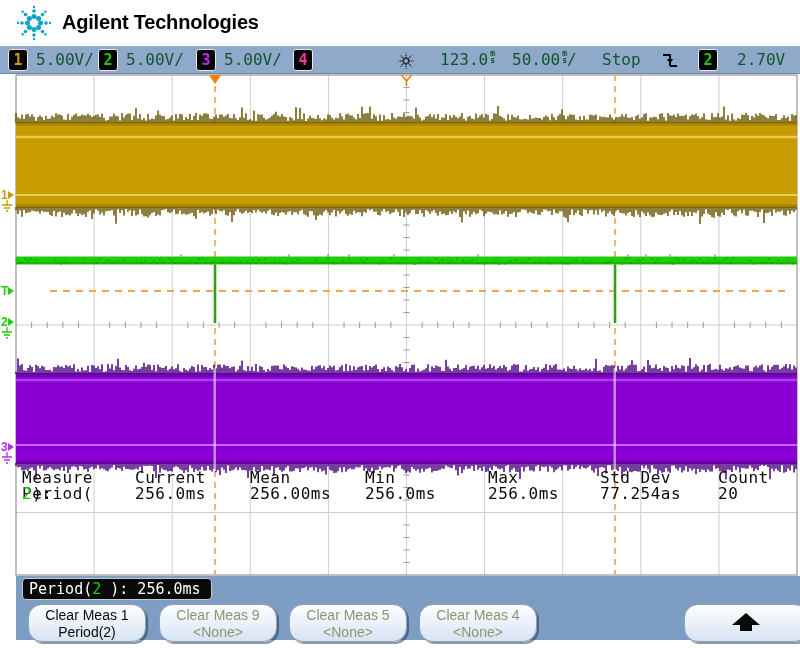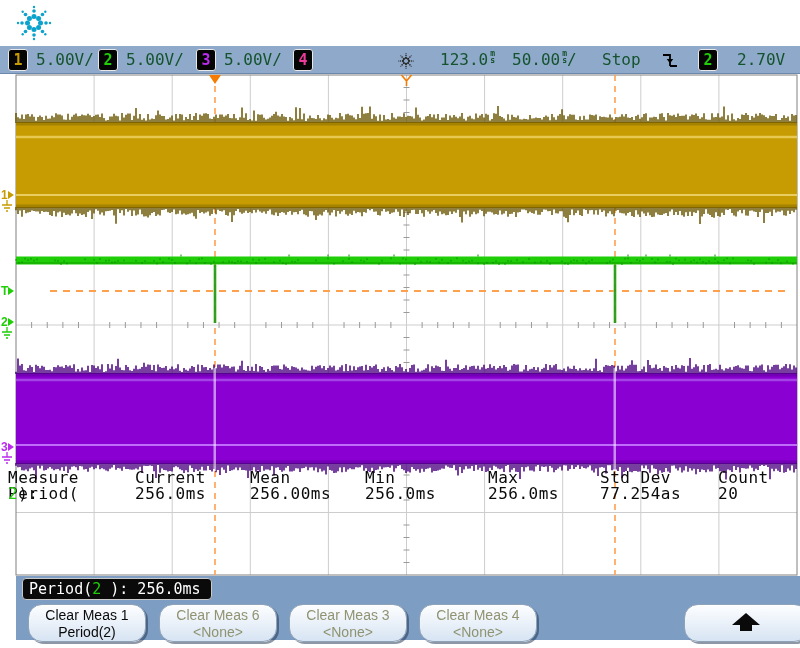--- a/index.html
+++ b/index.html
@@ -23,21 +23,21 @@
   .unitstack i{display:block;font-style:normal}
   .sbicon{position:absolute;top:5px}
 
   
   .scope{position:absolute;top:74px;left:0;width:800px;height:502px;background:#fff}
   #scope-svg{position:absolute;top:0;left:0}
   .meas{position:absolute;left:0;top:394px;width:800px;height:34px;
         font:16px "DejaVu Sans Mono",monospace;color:#0A0A0A;letter-spacing:.5px}
   .meas span{position:absolute;white-space:pre}
   .mh{top:0}.mv{top:16px}
-  .mc1{left:8px}.mc2{left:135px}.mc3{left:250px}.mc4{left:365px}.mc5{left:488px}.mc6{left:600px}.mc7{left:718px}
+  .mc1{left:22px}.mc2{left:135px}.mc3{left:250px}.mc4{left:365px}.mc5{left:488px}.mc6{left:600px}.mc7{left:718px}
 
   
   .bottom{position:absolute;top:576px;left:16px;width:800px;height:64px;background:#7E9DC3}
   .pill{position:absolute;left:6px;top:2px;height:20px;padding:0 10px 0 6px;background:#0A0A0A;
         border:1px solid #C9C9C9;border-radius:4px;color:#fff;
         font:15px "DejaVu Sans Mono",monospace;line-height:20px;white-space:pre}
   .softkey{position:absolute;top:28px;width:118px;height:38px;border-radius:14px;cursor:pointer;
            border:1px solid #8FA3B8;background:linear-gradient(#FDFEFF,#D7E4F3);
            box-shadow:2px 2px 0 rgba(28,48,78,.5), inset 0 1px 0 #fff;
            font:14px "Liberation Sans",sans-serif;color:#0A0A0A;padding:1px 0 0 0}
@@ -68,20 +68,21 @@
       <circle cx="30.485281374238568" cy="13.514718625761429" r="1.8" fill="#0BA3CC"></circle>
       <circle cx="38" cy="22" r="1.2" fill="#0BA3CC"></circle>
       <circle cx="33.31370849898476" cy="33.31370849898476" r="1.2" fill="#0BA3CC"></circle>
       <circle cx="22" cy="38" r="1.2" fill="#0BA3CC"></circle>
       <circle cx="10.68629150101524" cy="33.31370849898476" r="1.2" fill="#0BA3CC"></circle>
       <circle cx="6" cy="22.000000000000004" r="1.2" fill="#0BA3CC"></circle>
       <circle cx="10.686291501015237" cy="10.68629150101524" r="1.2" fill="#0BA3CC"></circle>
       <circle cx="21.999999999999996" cy="6" r="1.2" fill="#0BA3CC"></circle>
       <circle cx="33.31370849898476" cy="10.686291501015237" r="1.2" fill="#0BA3CC"></circle>
     </svg>
+  <div class="brand">Agilent Technologies</div>
 </div>
 
 <div class="statusbar">
   <span class="chip" style="left:8px"><span style="color: rgb(199, 155, 2);">1</span></span>
   <span class="sb" style="left:36px">5.00V/</span>
   <span class="chip" style="left:98px"><span style="color: rgb(31, 206, 6);">2</span></span>
   <span class="sb" style="left:126px">5.00V/</span>
   <span class="chip" style="left:196px"><span style="color: rgb(187, 43, 238);">3</span></span>
   <span class="sb" style="left:224px">5.00V/</span>
   <span class="chip" style="left:293px"><span style="color: rgb(238, 58, 156);">4</span></span>
@@ -280,25 +281,25 @@
 </div>
 
 <div class="bottom">
   <div class="pill"><span>Period(</span><span style="color: rgb(31, 206, 6);">2</span><span> ): 256.0ms</span></div>
 
   <button class="softkey sk1">
     <span>Clear Meas 1</span>
       <span>Period(2)</span>
   </button>
   <button class="softkey sk2 disabled">
-    <span>Clear Meas 6</span>
+    <span>Clear Meas 9</span>
       <span>&lt;None&gt;</span>
   </button>
   <button class="softkey sk3 disabled">
-    <span>Clear Meas 3</span>
+    <span>Clear Meas 5</span>
       <span>&lt;None&gt;</span>
   </button>
   <button class="softkey sk4 disabled">
     <span>Clear Meas 4</span>
       <span>&lt;None&gt;</span>
   </button>
   <button class="softkey sk6">
     <svg width="40" height="26" viewBox="0 0 40 26">
       <polygon points="20,4 34,16 26,16 26,22 14,22 14,16 6,16" fill="#0A0A0A"></polygon>
     </svg>

